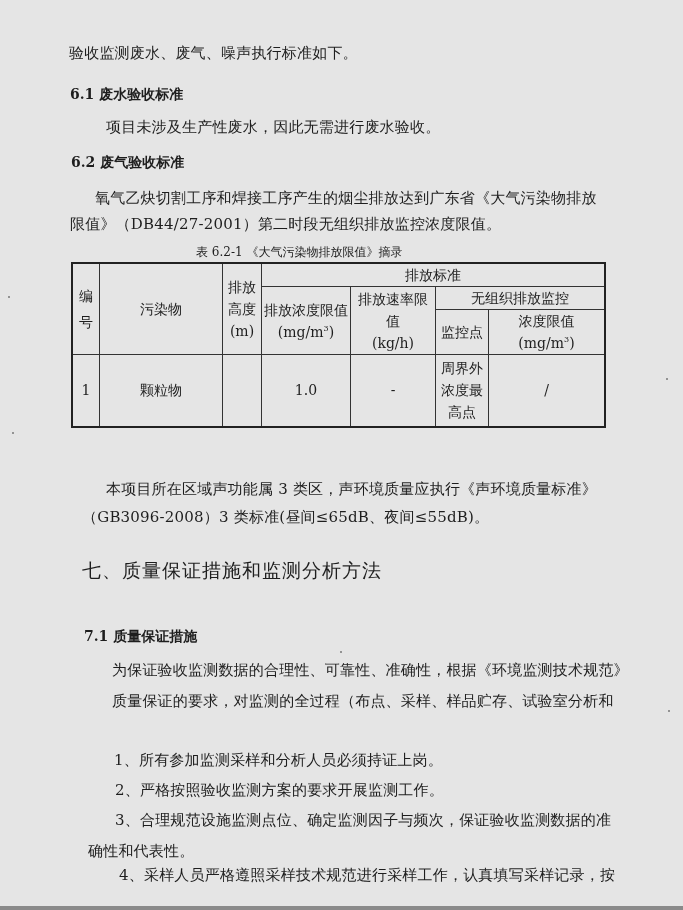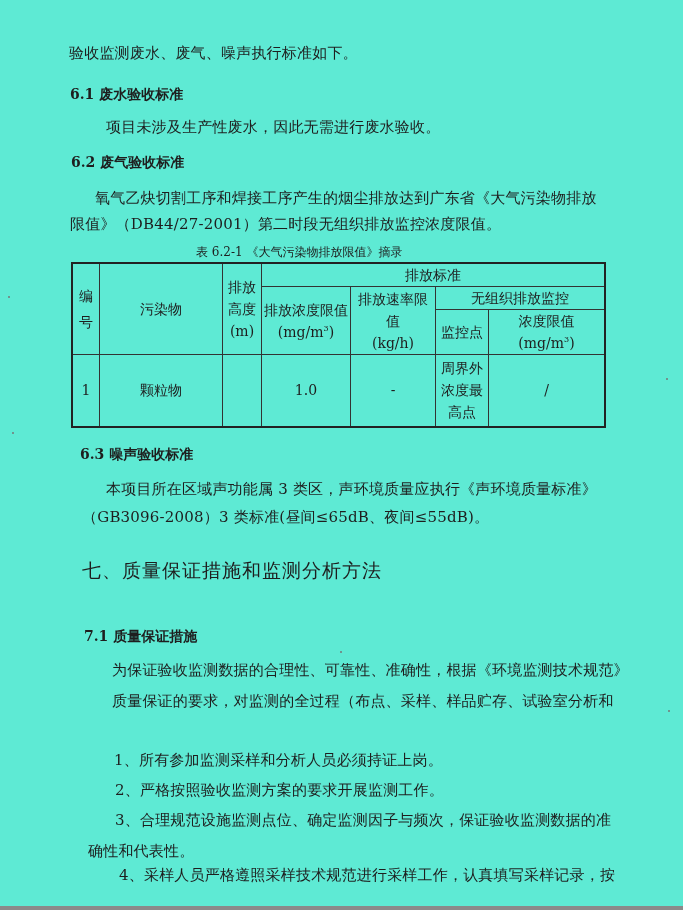--- a/index.html
+++ b/index.html
@@ -3,21 +3,21 @@
 <meta charset="utf-8">
 <style>
   html, body { margin: 0; padding: 0; }
   body {
     width: 683px; height: 910px; overflow: hidden;
     background: #fdfdfc;
     font-family: "DejaVu Serif", "Liberation Serif", serif;
     color: #1e1e1e;
     position: relative;
   }
-  .page { position: absolute; left: 0; top: 0; width: 683px; height: 906px; background: #5eead4; }
+  .page { position: absolute; left: 0; top: 0; width: 683px; height: 906px; background: #e5e5e5; }
   .bottom-edge { position: absolute; left: 0; top: 906px; width: 683px; height: 4px; background: #8a8a8a; }
   .line { position: absolute; white-space: nowrap; font-size: 15px; letter-spacing: 0.2px; }
   .h2 { position: absolute; white-space: nowrap; font-size: 14px; font-weight: bold; }
   .h1 { position: absolute; white-space: nowrap; font-size: 19px; letter-spacing: 1px; }
   .caption { position: absolute; white-space: nowrap; font-size: 12px; font-weight: normal; }
   table.std {
     position: absolute; left: 71px; top: 262px; width: 535px;
     border-collapse: collapse; font-size: 14px;
     border: 2px solid #222;
   }
@@ -89,24 +89,20 @@
       <td>
         <div>周界外</div>
         <div>浓度最</div>
         <div>高点</div>
       </td>
       <td>/</td>
     </tr>
   </tbody>
     </table>
 
-  <div class="h2" style="left:80px; top:446px;">
-    <span>6.3</span>
-    <span>噪声验收标准</span>
-  </div>
   <div class="line" style="left:106px; top:480px;">本项目所在区域声功能属 3 类区，声环境质量应执行《声环境质量标准》</div>
   <div class="line" style="left:82px; top:508px;">（GB3096-2008）3 类标准(昼间≤65dB、夜间≤55dB)。</div>
 
   <div class="h1" style="left:82px; top:558px;">七、质量保证措施和监测分析方法</div>
 
   <div class="h2" style="left:84px; top:628px;">
     <span>7.1</span>
     <span>质量保证措施</span>
   </div>
   <div class="line" style="left:112px; top:661px;">为保证验收监测数据的合理性、可靠性、准确性，根据《环境监测技术规范》</div>

